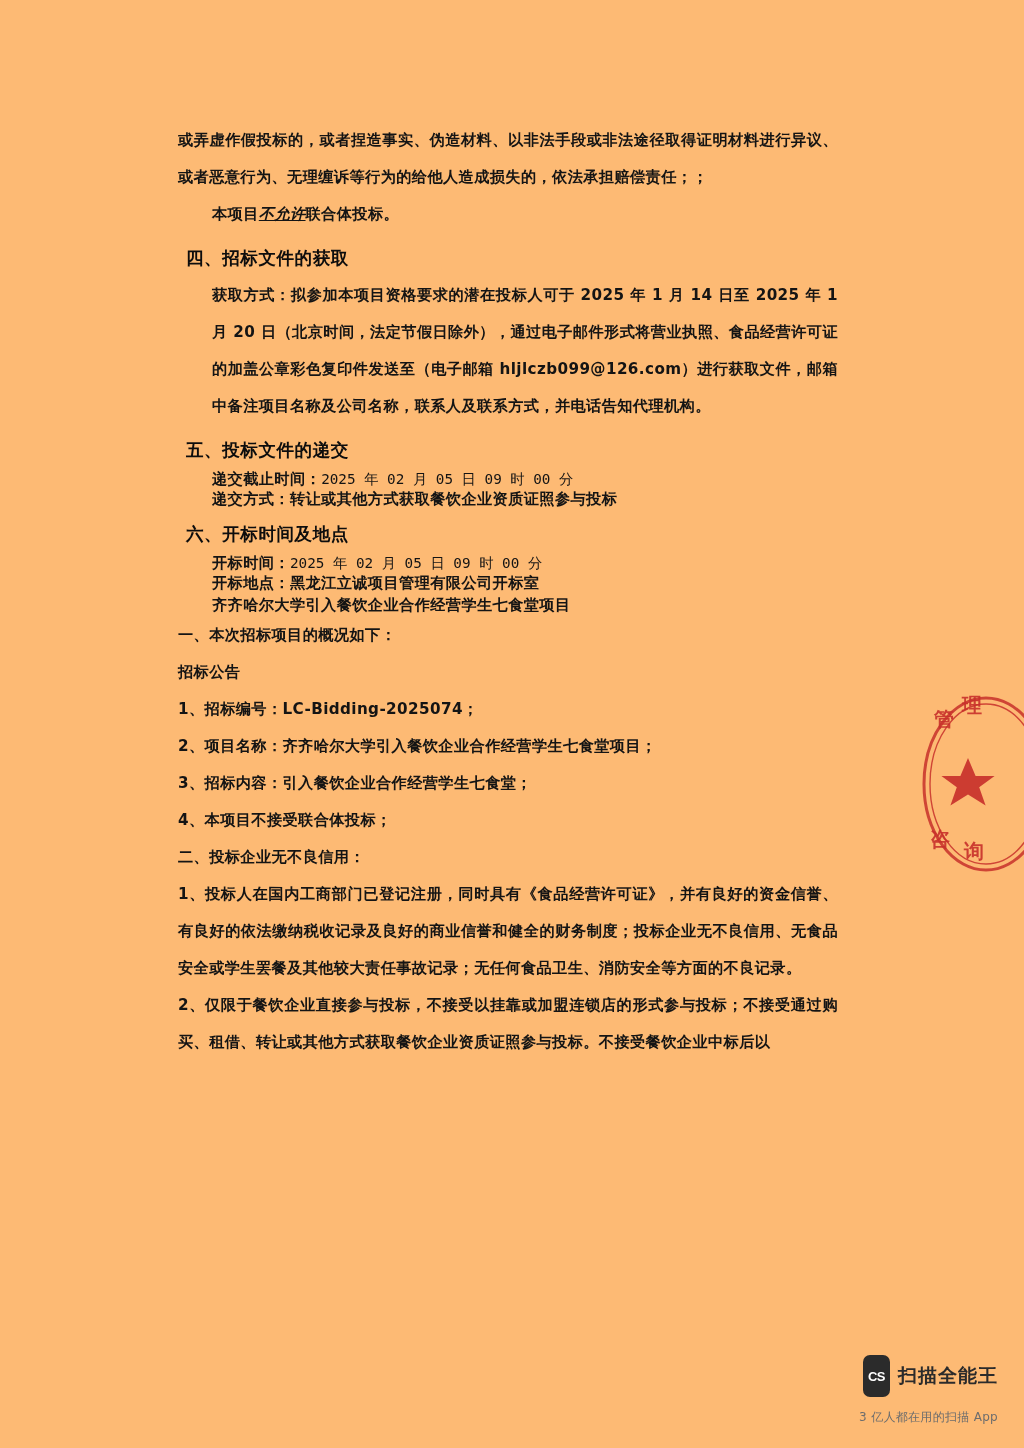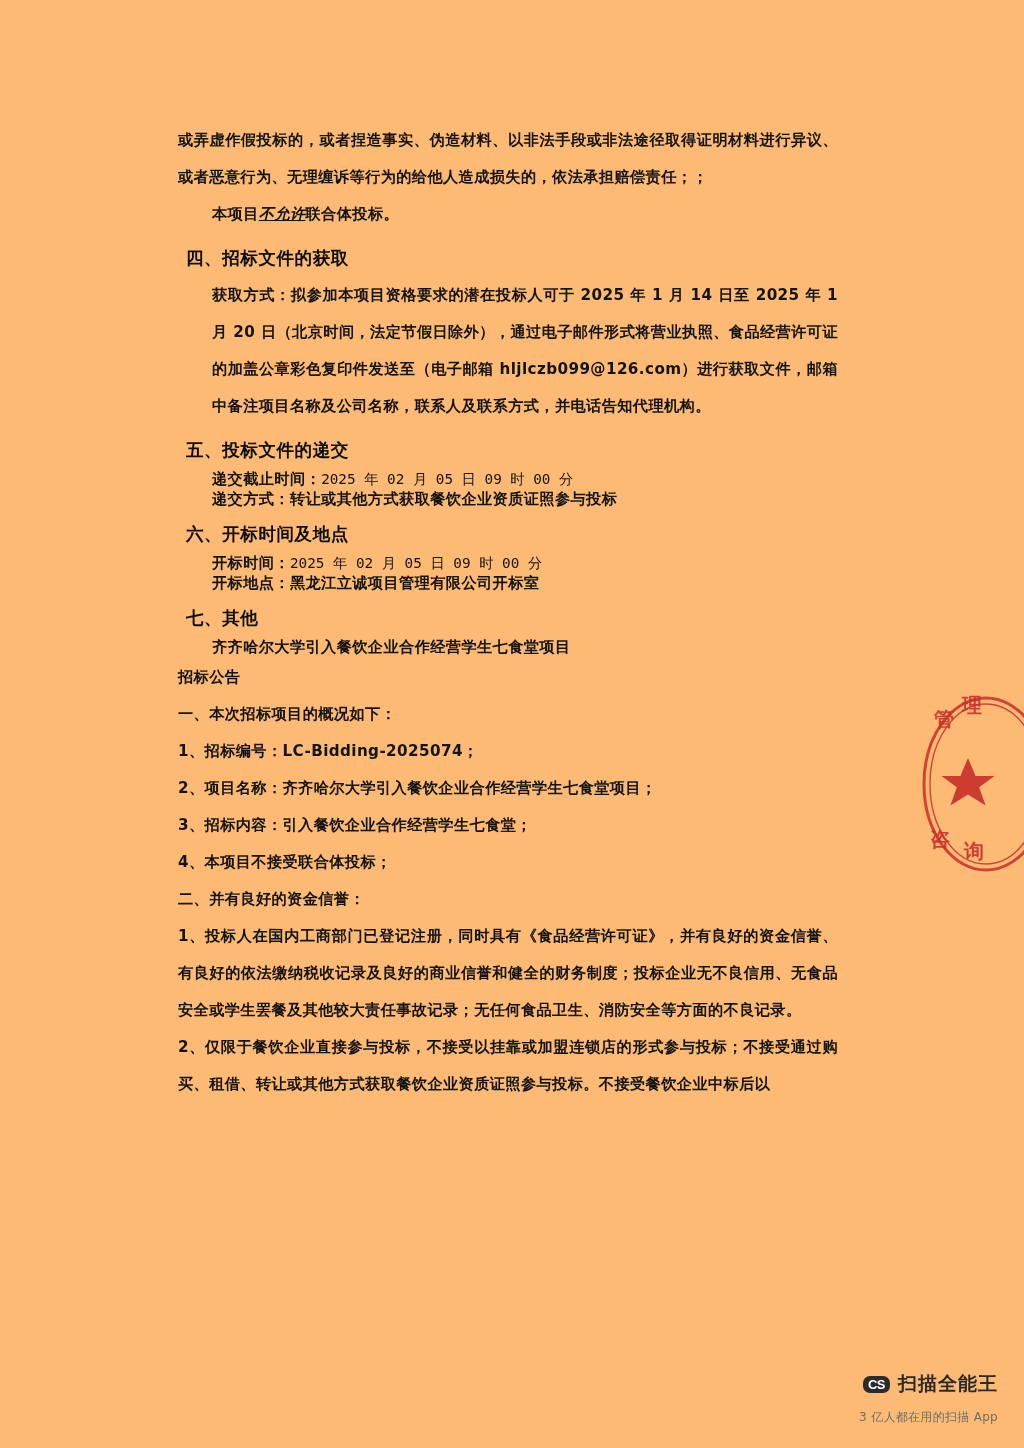--- a/index.html
+++ b/index.html
@@ -90,21 +90,21 @@
     flex-direction: column;
     align-items: flex-end;
   }
   .fb-row {
     display: flex;
     align-items: center;
     gap: 8px;
   }
   .fb-logo {
     width: 27px;
-    height: 17px;
+    height: 42px;
     border-radius: 7px;
     background: #2b2b2b;
     color: #fff;
     font-size: 13px;
     font-weight: 700;
     display: flex;
     align-items: center;
     justify-content: center;
     letter-spacing: -0.5px;
     font-family: "Liberation Sans", sans-serif;
@@ -156,32 +156,31 @@
       <h2 class="h-sec">六、开标时间及地点</h2>
       <p class="p indent tight">
         <span>开标时间：</span><span class="mono">2025 年 02 月 05 日 09 时 00 分</span>
       </p>
       <p class="p indent tight">
         <span>开标地点：</span><span>黑龙江立诚项目管理有限公司开标室</span>
       </p>
     </div>
 
     <div class="sec-block">
-      <h2 class="h-sec">七、其他</h2>
       <p class="p indent tight">齐齐哈尔大学引入餐饮企业合作经营学生七食堂项目</p>
     </div>
 
     <div class="sec-block">
+      <p class="p">一、本次招标项目的概况如下：</p>
       <p class="p">招标公告</p>
-      <p class="p">一、本次招标项目的概况如下：</p>
       <p class="p">1、招标编号：LC-Bidding-2025074；</p>
       <p class="p">2、项目名称：齐齐哈尔大学引入餐饮企业合作经营学生七食堂项目；</p>
       <p class="p">3、招标内容：引入餐饮企业合作经营学生七食堂；</p>
       <p class="p">4、本项目不接受联合体投标；</p>
-      <p class="p">二、并有良好的资金信誉：</p>
+      <p class="p">二、投标企业无不良信用：</p>
       <p class="p">1、投标人在国内工商部门已登记注册，同时具有《食品经营许可证》，并有良好的资金信誉、有良好的依法缴纳税收记录及良好的商业信誉和健全的财务制度；投标企业无不良信用、无食品安全或学生罢餐及其他较大责任事故记录；无任何食品卫生、消防安全等方面的不良记录。</p>
       <p class="p">2、仅限于餐饮企业直接参与投标，不接受以挂靠或加盟连锁店的形式参与投标；不接受通过购买、租借、转让或其他方式获取餐饮企业资质证照参与投标。不接受餐饮企业中标后以</p>
     </div>
 
   </div>
 
   <div class="seal">
     <svg width="104" height="196" viewBox="0 0 104 196" xmlns="http://www.w3.org/2000/svg">
       <g stroke="#c8312b" fill="none" stroke-width="3" opacity="0.85">
         <ellipse cx="66" cy="98" rx="62" ry="86"></ellipse>

